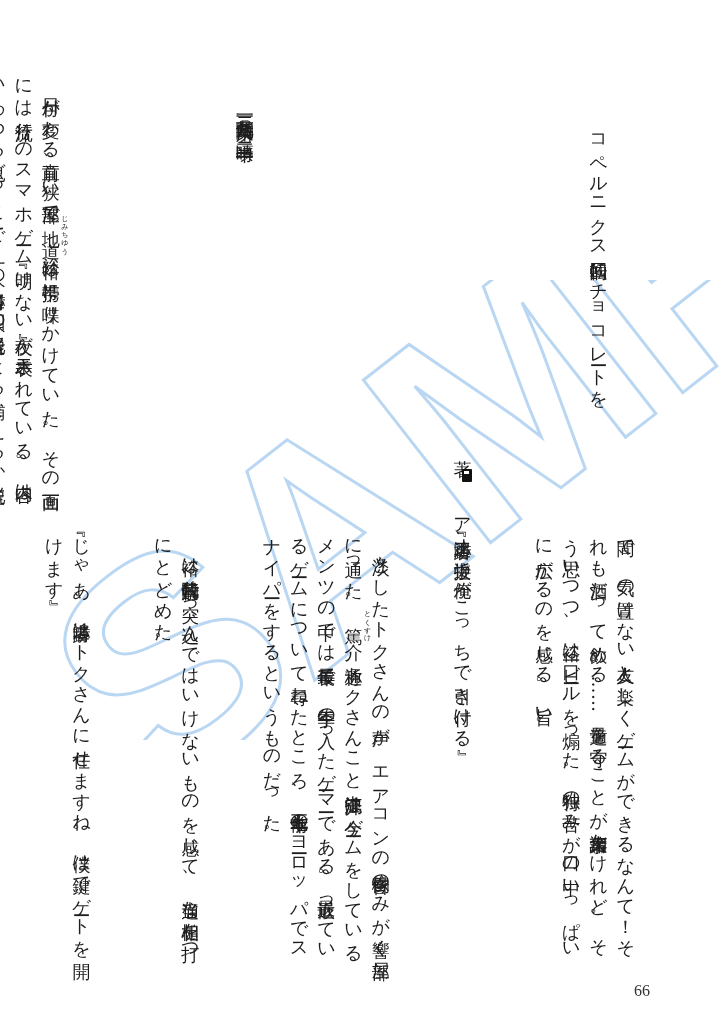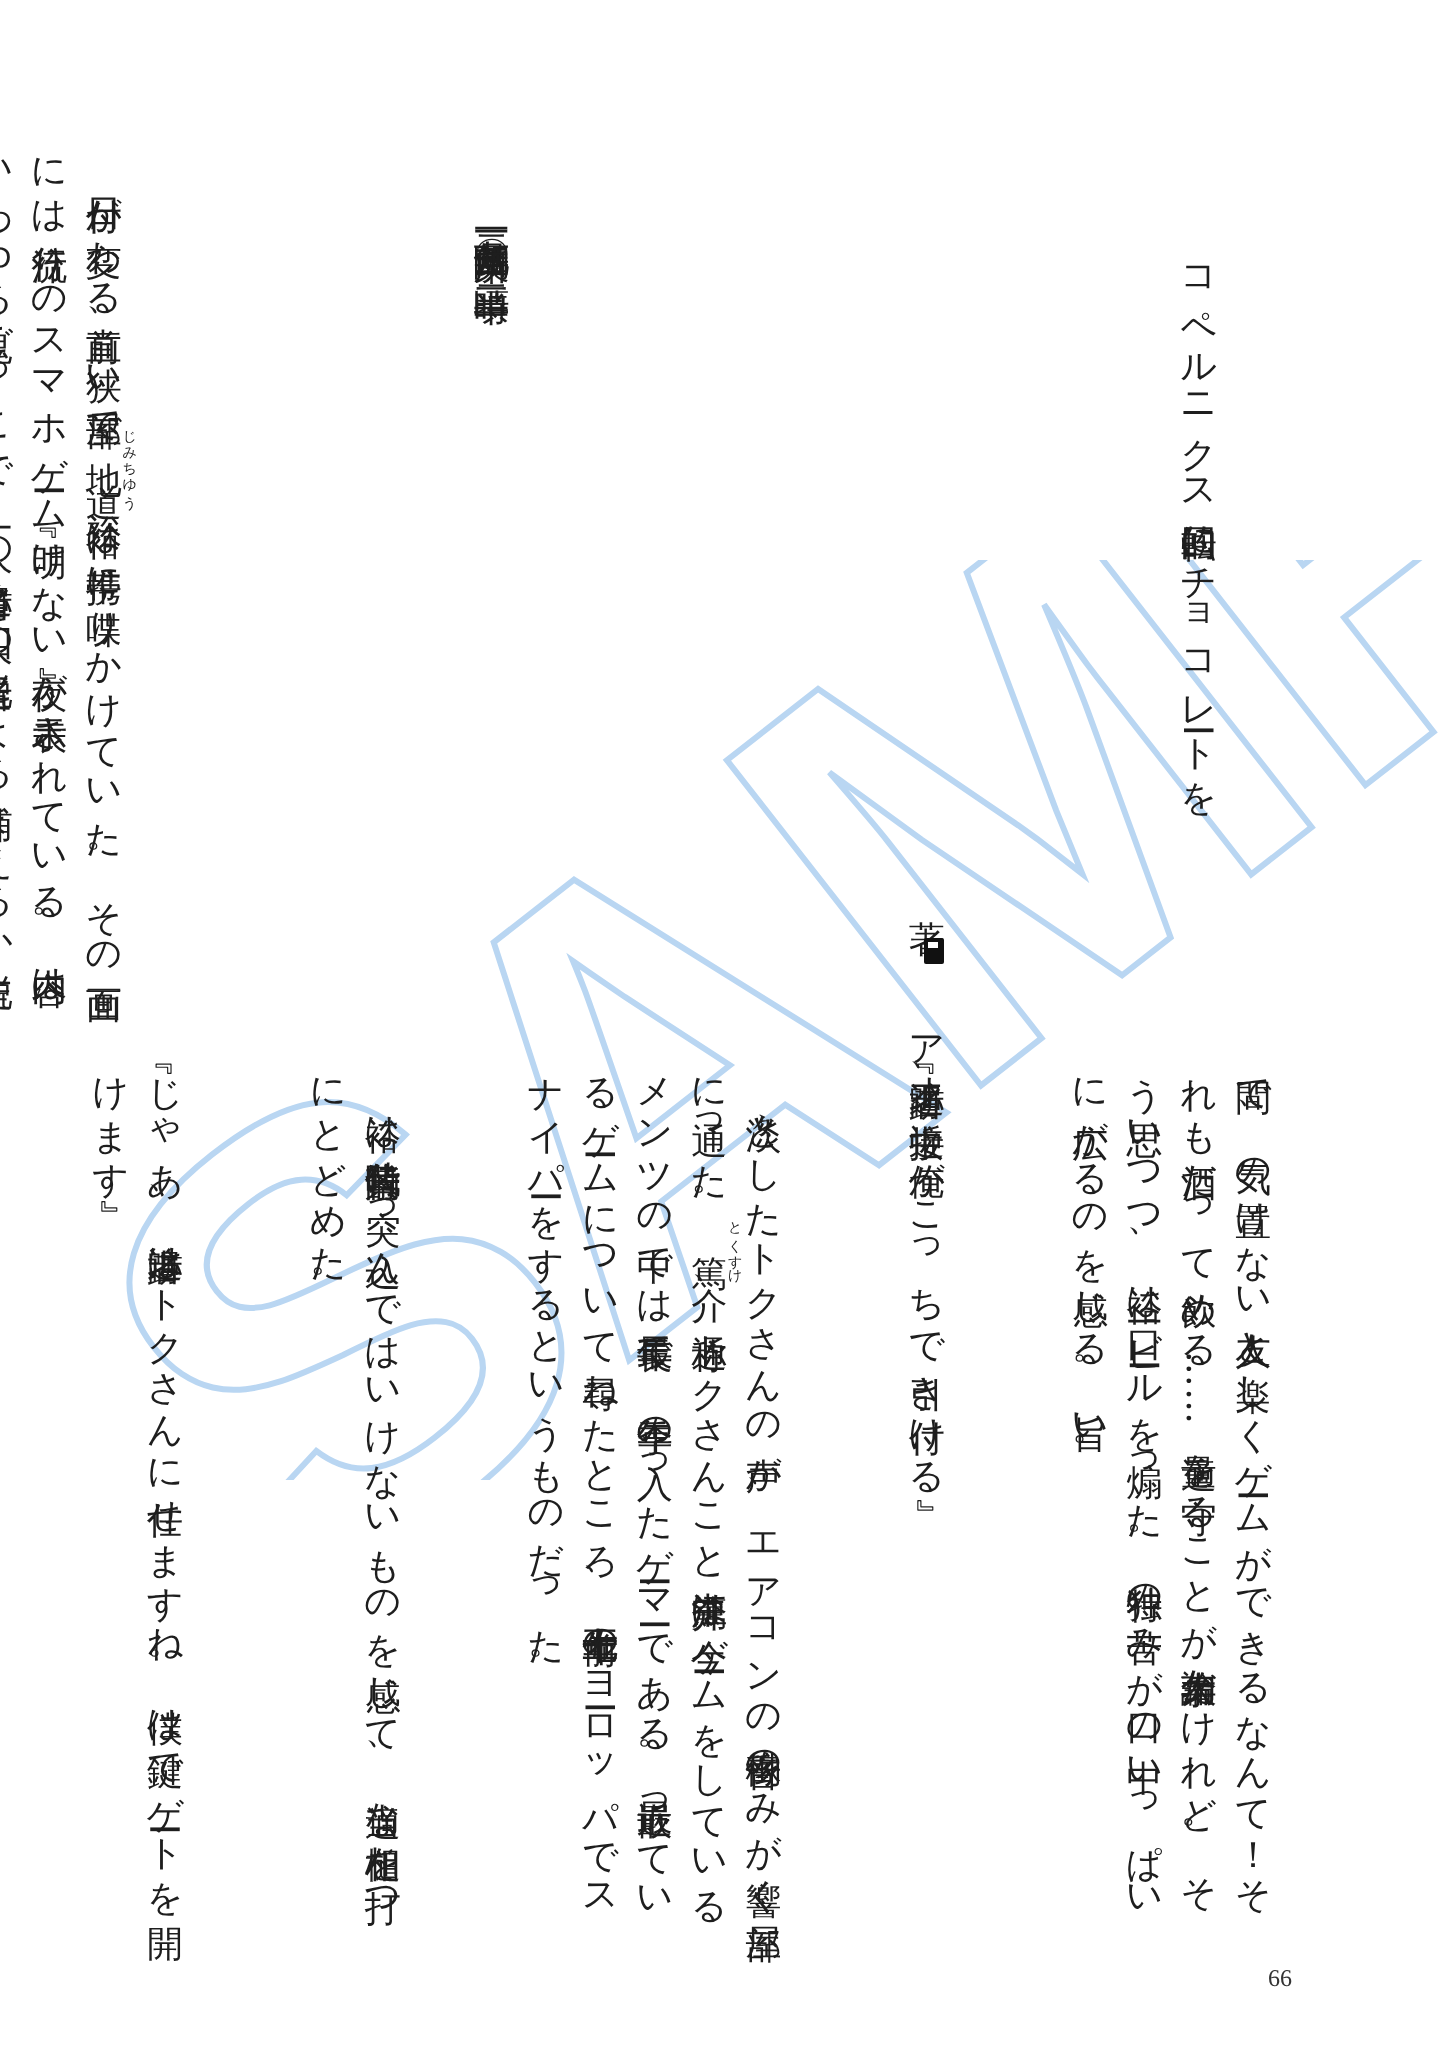--- a/index.html
+++ b/index.html
@@ -18,21 +18,21 @@
   .book-icon {
     display: inline-block; width: 10px; height: 13px; background: #111; border-radius: 1px;
     position: relative; vertical-align: middle; margin: 4px 0;
   }
   .book-icon::before {
     content: ""; position: absolute; left: 1px; top: 1px; width: 7px; height: 5px;
     background: #fff; border: 1px solid #111; box-sizing: border-box;
   }
   ruby rt { font-size: 7px; letter-spacing: 0; }
   .page-number {
-    position: absolute; left: 634px; top: 982px; font-size: 12px; color: #333;
+    position: absolute; left: 634px; top: 982px; font-size: 16px; color: #333;
     font-family: "Liberation Serif", serif;
   }
   .watermark {
     position: absolute; left: -20px; top: 280px; width: 780px; height: 460px;
     pointer-events: none;
   }
 </style>
 </head>
 <body>
 

